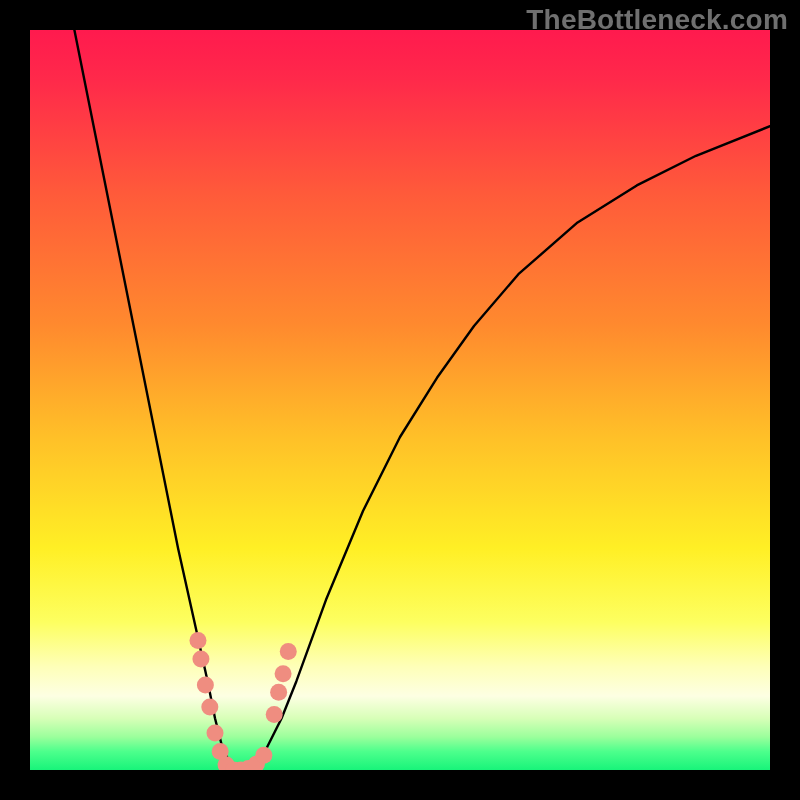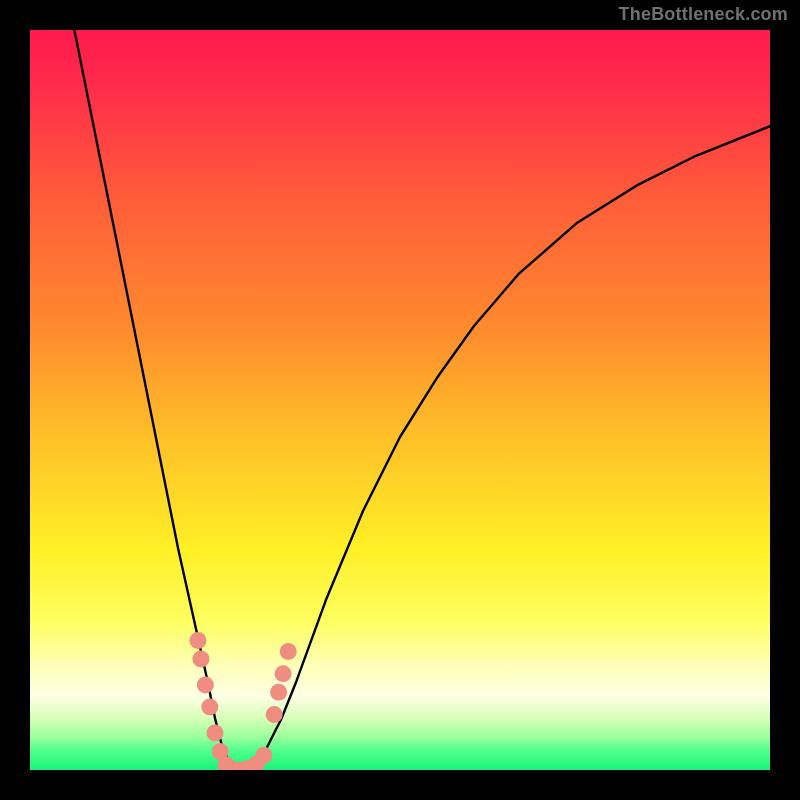--- a/index.html
+++ b/index.html
@@ -15,21 +15,21 @@
     position: relative;
     width: 800px;
     height: 800px;
     background: #000;
   }
   .watermark {
     position: absolute;
     top: 4px;
     right: 12px;
     color: #707070;
-    font-size: 18px;
+    font-size: 28px;
     font-weight: 600;
     letter-spacing: 0.2px;
     z-index: 50;
     user-select: none;
   }
   .plot-area {
     position: absolute;
     left: 30px;
     top: 30px;
     width: 740px;

